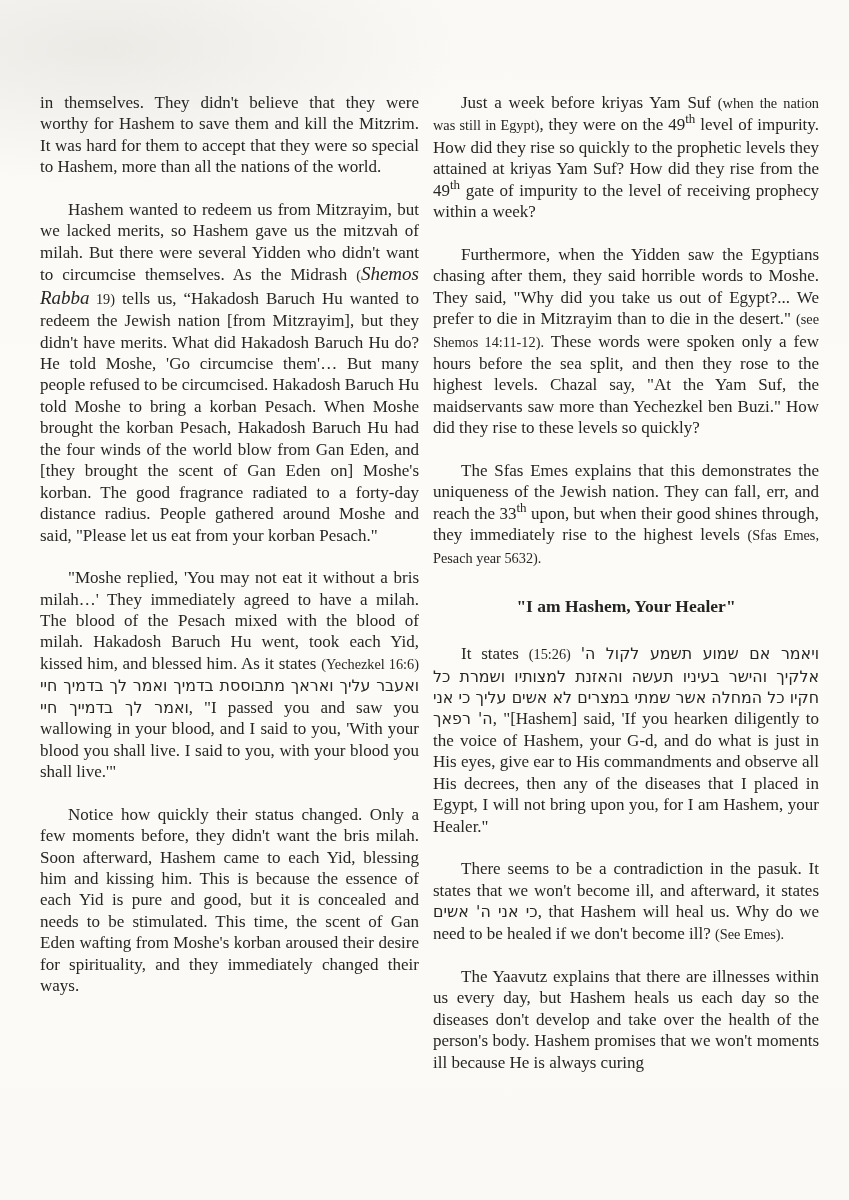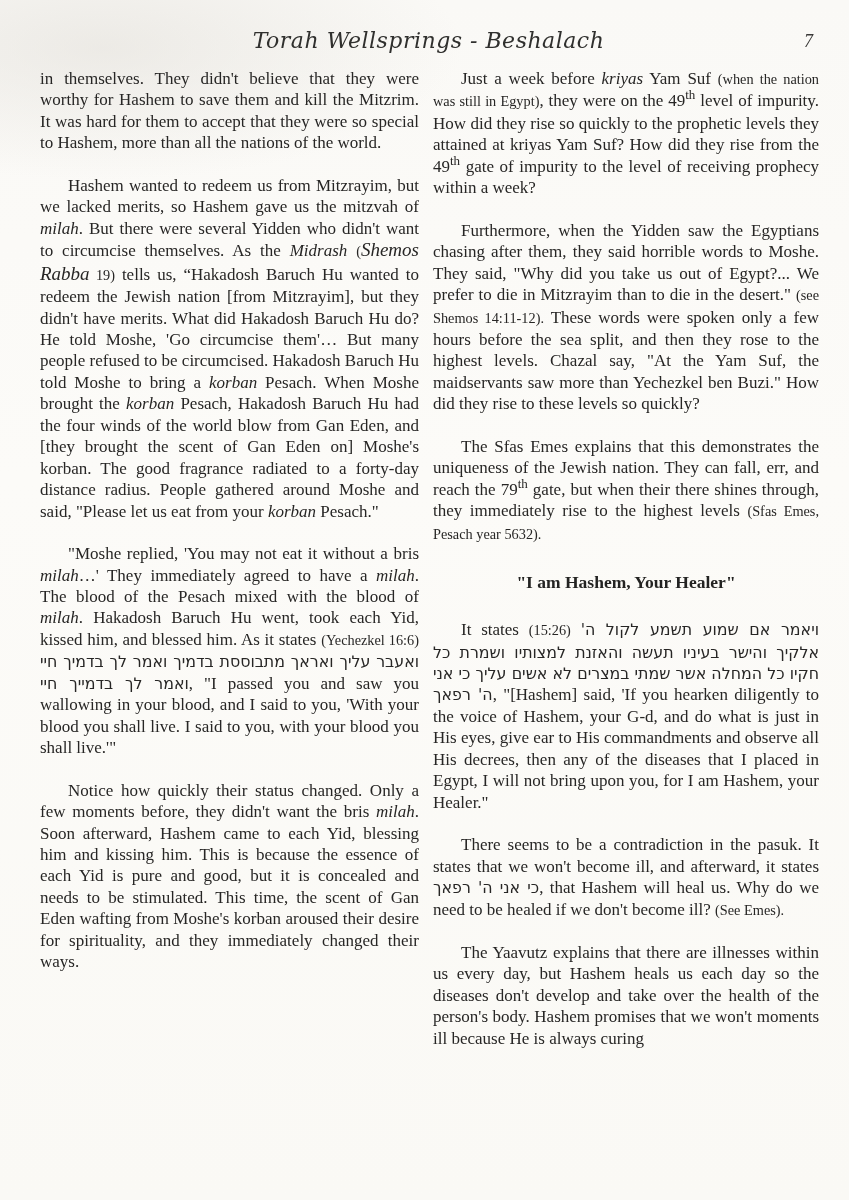--- a/index.html
+++ b/index.html
@@ -39,38 +39,38 @@
   .page-number {
     position: absolute;
     right: 4px;
     top: 3px;
     font-style: italic;
     font-size: 18px;
     color: #3a3938;
   }
   .content {
     position: absolute;
-    top: 68px;
+    top: 92px;
     left: 40px;
     display: flex;
     gap: 14px;
   }
   .col { width: 379px; }
   .col.right { width: 386px; }
   p.para {
     margin: 0 0 21px 0;
     font-size: 17px;
     line-height: 21.45px;
     text-align: justify;
     text-indent: 28px;
     color: #272625;
   }
   p.para.noindent { text-indent: 0; }
   .run-n { }
-  .run-i { font-style: italic; }
+  .run-i { }
   .run-s { font-size: 14.3px; }
   .run-si { font-size: 19px; font-style: italic; }
   .run-h {
     direction: rtl;
     unicode-bidi: isolate;
     font-family: "DejaVu Serif", "DejaVu Sans", serif;
     font-size: 15.8px;
   }
   .run-sup {
     font-size: 13px;
@@ -82,34 +82,30 @@
     font-size: 17.5px;
     font-weight: bold;
     text-align: center;
     color: #232322;
   }
 </style>
 </head>
 <body>
 
 <div class="page">
-  <div class="page-header">
-    <div class="doc-title">Torah Wellsprings - Beshalach</div>
-    <div class="page-number">7</div>
-  </div>
   <div class="content">
     <div class="col left">
         <p class="para noindent"><span class="run-n">in themselves. They didn't believe that they were worthy for Hashem to save them and kill the Mitzrim. It was hard for them to accept that they were so special to Hashem, more than all the nations of the world.</span></p>
         <p class="para"><span class="run-n">Hashem wanted to redeem us from Mitzrayim, but we lacked merits, so Hashem gave us the mitzvah of </span><span class="run-i">milah</span><span class="run-n">. But there were several Yidden who didn't want to circumcise themselves. As the </span><span class="run-i">Midrash</span><span class="run-n"> </span><span class="run-s">(</span><span class="run-si">Shemos Rabba</span><span class="run-s"> 19)</span><span class="run-n"> tells us, “Hakadosh Baruch Hu wanted to redeem the Jewish nation [from Mitzrayim], but they didn't have merits. What did Hakadosh Baruch Hu do? He told Moshe, 'Go circumcise them'… But many people refused to be circumcised. Hakadosh Baruch Hu told Moshe to bring a </span><span class="run-i">korban</span><span class="run-n"> Pesach. When Moshe brought the </span><span class="run-i">korban</span><span class="run-n"> Pesach, Hakadosh Baruch Hu had the four winds of the world blow from Gan Eden, and [they brought the scent of Gan Eden on] Moshe's korban. The good fragrance radiated to a forty-day distance radius. People gathered around Moshe and said, "Please let us eat from your </span><span class="run-i">korban</span><span class="run-n"> Pesach."</span></p>
         <p class="para"><span class="run-n">"Moshe replied, 'You may not eat it without a bris </span><span class="run-i">milah</span><span class="run-n">…' They immediately agreed to have a </span><span class="run-i">milah</span><span class="run-n">. The blood of the Pesach mixed with the blood of </span><span class="run-i">milah</span><span class="run-n">. Hakadosh Baruch Hu went, took each Yid, kissed him, and blessed him. As it states </span><span class="run-s">(Yechezkel 16:6)</span><span class="run-n"> </span><span class="run-h">ואעבר עליך ואראך מתבוססת בדמיך ואמר לך בדמיך חיי ואמר לך בדמייך חיי</span><span class="run-n">, "I passed you and saw you wallowing in your blood, and I said to you, 'With your blood you shall live. I said to you, with your blood you shall live.'"</span></p>
         <p class="para"><span class="run-n">Notice how quickly their status changed. Only a few moments before, they didn't want the bris </span><span class="run-i">milah</span><span class="run-n">. Soon afterward, Hashem came to each Yid, blessing him and kissing him. This is because the essence of each Yid is pure and good, but it is concealed and needs to be stimulated. This time, the scent of Gan Eden wafting from Moshe's korban aroused their desire for spirituality, and they immediately changed their ways.</span></p>
       </div>
     <div class="col right">
         <p class="para"><span class="run-n">Just a week before </span><span class="run-i">kriyas</span><span class="run-n"> Yam Suf </span><span class="run-s">(when the nation was still in Egypt)</span><span class="run-n">, they were on the 49</span><span class="run-sup">th</span><span class="run-n"> level of impurity. How did they rise so quickly to the prophetic levels they attained at kriyas Yam Suf? How did they rise from the 49</span><span class="run-sup">th</span><span class="run-n"> gate of impurity to the level of receiving prophecy within a week?</span></p>
         <p class="para"><span class="run-n">Furthermore, when the Yidden saw the Egyptians chasing after them, they said horrible words to Moshe. They said, "Why did you take us out of Egypt?... We prefer to die in Mitzrayim than to die in the desert." </span><span class="run-s">(see Shemos 14:11-12).</span><span class="run-n"> These words were spoken only a few hours before the sea split, and then they rose to the highest levels. Chazal say, "At the Yam Suf, the maidservants saw more than Yechezkel ben Buzi." How did they rise to these levels so quickly?</span></p>
-        <p class="para"><span class="run-n">The Sfas Emes explains that this demonstrates the uniqueness of the Jewish nation. They can fall, err, and reach the 79</span><span class="run-sup">th</span><span class="run-n"> gate, but when their there shines through, they immediately rise to the highest levels </span><span class="run-s">(Sfas Emes, Pesach year 5632).</span></p>
+        <p class="para"><span class="run-n">The Sfas Emes explains that this demonstrates the uniqueness of the Jewish nation. They can fall, err, and reach the 33</span><span class="run-sup">th</span><span class="run-n"> upon, but when their good shines through, they immediately rise to the highest levels </span><span class="run-s">(Sfas Emes, Pesach year 5632).</span></p>
         <h3 class="section-heading">"I am Hashem, Your Healer"</h3>
         <p class="para"><span class="run-n">It states </span><span class="run-s">(15:26)</span><span class="run-n"> </span><span class="run-h">ויאמר אם שמוע תשמע לקול ה' אלקיך והישר בעיניו תעשה והאזנת למצותיו ושמרת כל חקיו כל המחלה אשר שמתי במצרים לא אשים עליך כי אני ה' רפאך</span><span class="run-n">, "[Hashem] said, 'If you hearken diligently to the voice of Hashem, your G-d, and do what is just in His eyes, give ear to His commandments and observe all His decrees, then any of the diseases that I placed in Egypt, I will not bring upon you, for I am Hashem, your Healer."</span></p>
-        <p class="para"><span class="run-n">There seems to be a contradiction in the pasuk. It states that we won't become ill, and afterward, it states </span><span class="run-h">כי אני ה' רפאך</span><span class="run-n">, that Hashem will heal us. Why do we need to be healed if we don't become ill? </span><span class="run-s">(See Emes).</span></p>
+        <p class="para"><span class="run-n">There seems to be a contradiction in the pasuk. It states that we won't become ill, and afterward, it states </span><span class="run-h">כי אני ה' אשים</span><span class="run-n">, that Hashem will heal us. Why do we need to be healed if we don't become ill? </span><span class="run-s">(See Emes).</span></p>
         <p class="para"><span class="run-n">The Yaavutz explains that there are illnesses within us every day, but Hashem heals us each day so the diseases don't develop and take over the health of the person's body. Hashem promises that we won't moments ill because He is always curing</span></p>
       </div>
   </div>
 </div>
 
 </body></html>

